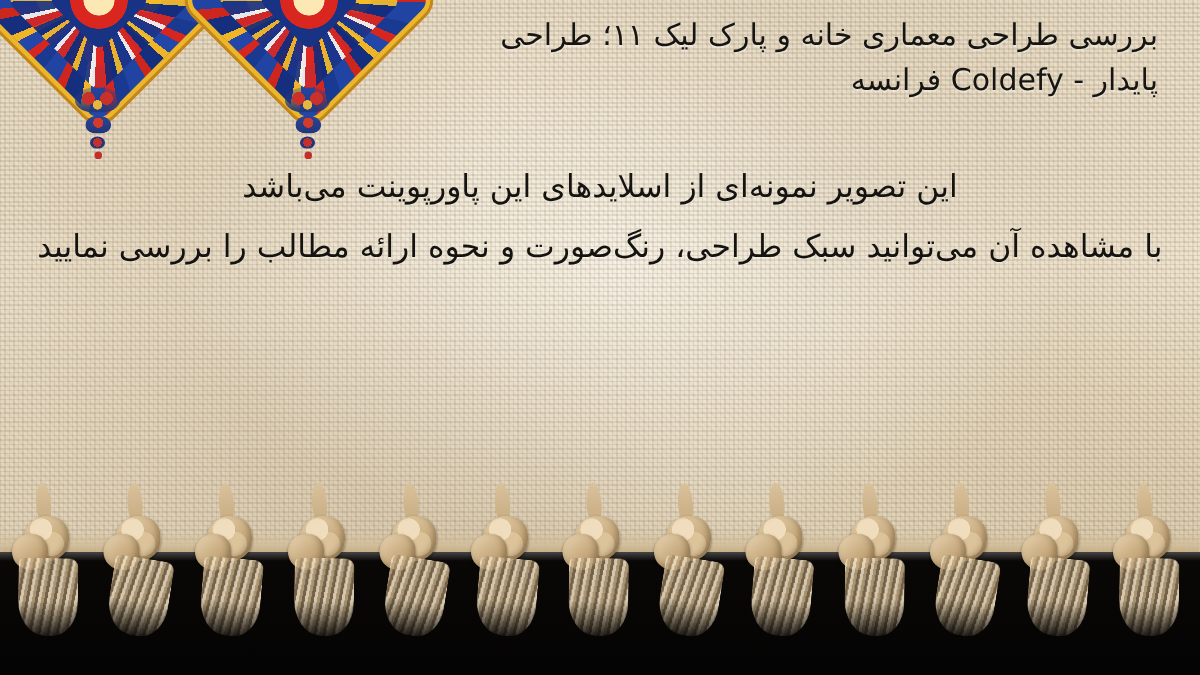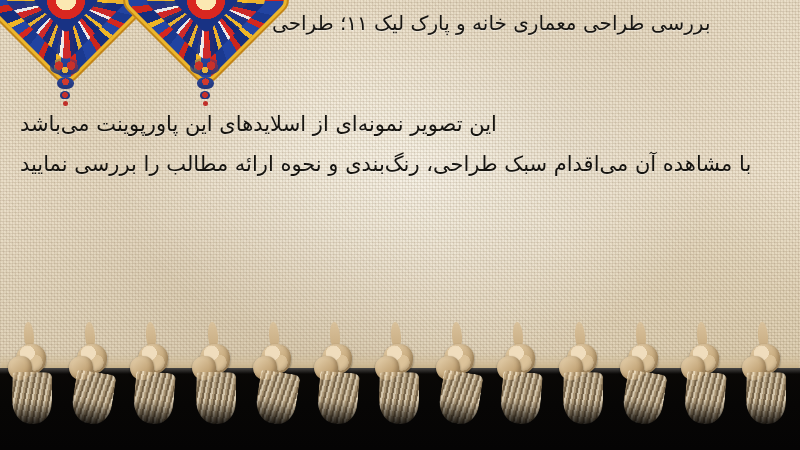--- a/index.html
+++ b/index.html
@@ -114,33 +114,33 @@
   .pd-c{ width:10px;height:8px;
     background:radial-gradient(circle,#c7302a 0 45%,#22377c 46% 100%);
   }
   .pd-d{ width:5px;height:5px;background:#c03029;border-radius:50%;}
 
   
   .title{
     position:absolute;
     top:8px; right:28px;
     width:500px;
-    text-align:left;
+    text-align:right;
     color:#171512;
     font-family:"DejaVu Sans","Liberation Sans",sans-serif;
     font-size:20px;
     line-height:1.52;
     font-weight:400;
     direction:rtl;
     text-shadow:0 1px 0 rgba(255,255,255,.35);
   }
   .body-text{
     position:absolute;
     top:104px; right:20px; left:20px;
-    text-align:left;
+    text-align:center;
     color:#15130f;
     direction:rtl;
     font-family:"DejaVu Sans","Liberation Sans",sans-serif;
     font-size:21px;
     line-height:1.92;
     font-weight:400;
     letter-spacing:.2px;
     text-shadow:0 1px 0 rgba(255,255,255,.3);
   }
   .body-text p{ margin:0; }
@@ -236,25 +236,26 @@
   </div>
   <div class="pendant p2">
     <i class="pd-a"></i>
       <i class="pd-b"></i>
       <i class="pd-c"></i>
       <i class="pd-d"></i>
   </div>
 
   <div class="title">
     <div>بررسی طراحی معماری خانه و پارک لیک ۱۱؛ طراحی</div>
+    <div>پایدار - Coldefy فرانسه</div>
   </div>
 
   <div class="body-text">
     <p>این تصویر نمونه‌ای از اسلایدهای این پاورپوینت می‌باشد</p>
-    <p>با مشاهده آن می‌اقدام سبک طراحی، رنگ‌بندی و نحوه ارائه مطالب را بررسی نمایید</p>
+    <p>با مشاهده آن می‌توانید سبک طراحی، رنگ‌صورت و نحوه ارائه مطالب را بررسی نمایید</p>
   </div>
 
   <div class="band-edge"></div>
   <div class="black-band">
     <div class="glow-top"></div>
   </div>
   <div class="fringe" id="fringe">
       <div class="tassel">
         <div class="strand"></div>
         <div class="knot"></div>

